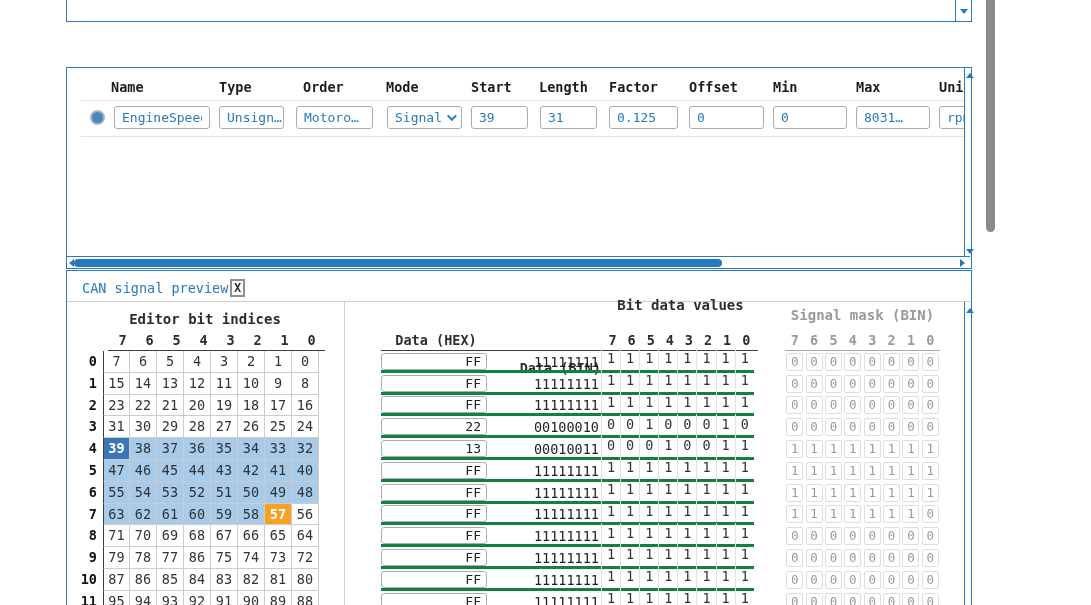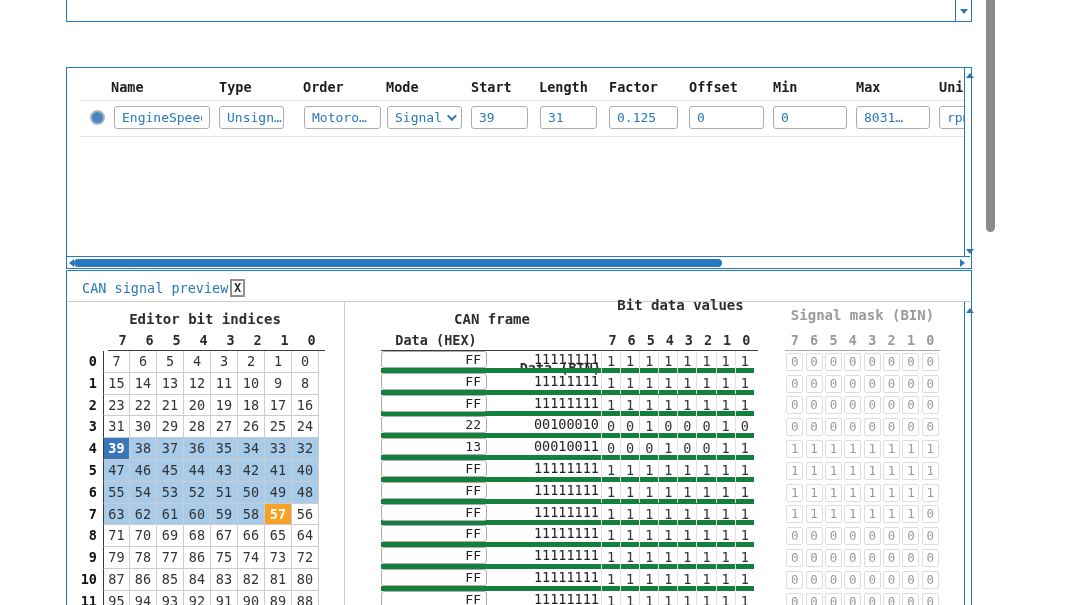--- a/index.html
+++ b/index.html
@@ -75,21 +75,21 @@
   .ed-cell.hl-start{background:var(--startc);color:#fff;font-weight:bold;}
   .ed-cell.hl-end{background:var(--endc);color:#fff;font-weight:bold;}
 
   
   .fr-headhex{position:absolute;left:316px;top:61px;width:106px;text-align:center;font-size:13.5px;font-weight:bold;}
   .fr-headbin{position:absolute;left:428px;top:61px;width:106px;text-align:right;font-size:13.5px;font-weight:bold;margin-top:28px;}
   .bits-head{position:absolute;left:536px;top:61px;display:flex;}
   .bits-head div{width:19.1px;text-align:center;font-size:13.5px;font-weight:bold;}
   .fr-topline{position:absolute;left:314px;top:78.5px;width:377px;height:1.5px;background:#3c3c3c;}
   .fr-rows{position:absolute;left:314px;top:80px;}
-  .fr-row{display:flex;height:21.8px;align-items:flex-start;border-bottom:5px solid #15803d;}
+  .fr-row{display:flex;height:21.8px;align-items:flex-end;border-bottom:3px solid #15803d;}
   .hexbox{width:106px;height:17px;border:1px solid #adadad;border-radius:3px;background:#fff;
           font-family:"DejaVu Sans Mono",monospace;font-size:13px;color:#222;text-align:right;padding:0 5px;outline:none;flex:none;}
   .binval{width:106px;margin-left:6px;text-align:right;font-size:13.5px;color:#222;flex:none;}
   .bitcells{display:flex;margin-left:2px;}
   .bitcell{width:19.1px;text-align:center;font-size:13.5px;color:#333;border-left:1px solid #e2e2e2;line-height:21.6px;}
 
   
   .mask-head{position:absolute;left:718px;top:61px;display:flex;}
   .mask-head div{width:19.4px;text-align:center;font-size:13.5px;font-weight:bold;color:var(--mutegrey);}
   .mask-topline{position:absolute;left:718px;top:78.5px;width:155px;height:1px;background:#aaa;}
@@ -132,21 +132,21 @@
           <div class="col-head" style="left: 872px;">Unit</div>
         </div>
       <div class="sep" style="top:32px;"></div>
 
       <span class="radio"></span>
       <input class="tin" style="left: 47px; width: 96px;" value="EngineSpeed">
       <div class="sel" style="left:152px;width:65px;">
           <span>Unsign…</span>
           <span class="chev"></span>
         </div>
-      <div class="sel" style="left:237px;width:77px;gap:16px;">
+      <div class="sel" style="left:229px;width:77px;gap:16px;">
           <span>Motoro…</span>
           <span class="chev"></span>
         </div>
       <div class="sel" style="left:320px;width:75px;">
           <span>Signal</span>
           <span class="chev"></span>
         </div>
       <input class="tin" style="left: 404px; width: 57px;" value="39">
       <input class="tin" style="left: 473px; width: 57px;" value="31">
       <input class="tin" style="left: 542px; width: 69px;" value="0.125">
@@ -313,21 +313,20 @@
           <div class="ed-cell">94</div>
           <div class="ed-cell">93</div>
           <div class="ed-cell">92</div>
           <div class="ed-cell">91</div>
           <div class="ed-cell">90</div>
           <div class="ed-cell">89</div>
           <div class="ed-cell">88</div>
         </div>
       </div>
 
-    <div class="sec-title" style="left:316px;top:40px;width:218px;">CAN frame</div>
     <div class="fr-headhex">Data (HEX)</div>
     <div class="fr-headbin">Data (BIN)</div>
     <div class="sec-title" style="left:536px;top:26px;width:155px;">Bit data values</div>
     <div class="bits-head" id="bits-head">
         <div>7</div>
         <div>6</div>
         <div>5</div>
         <div>4</div>
         <div>3</div>
         <div>2</div>

